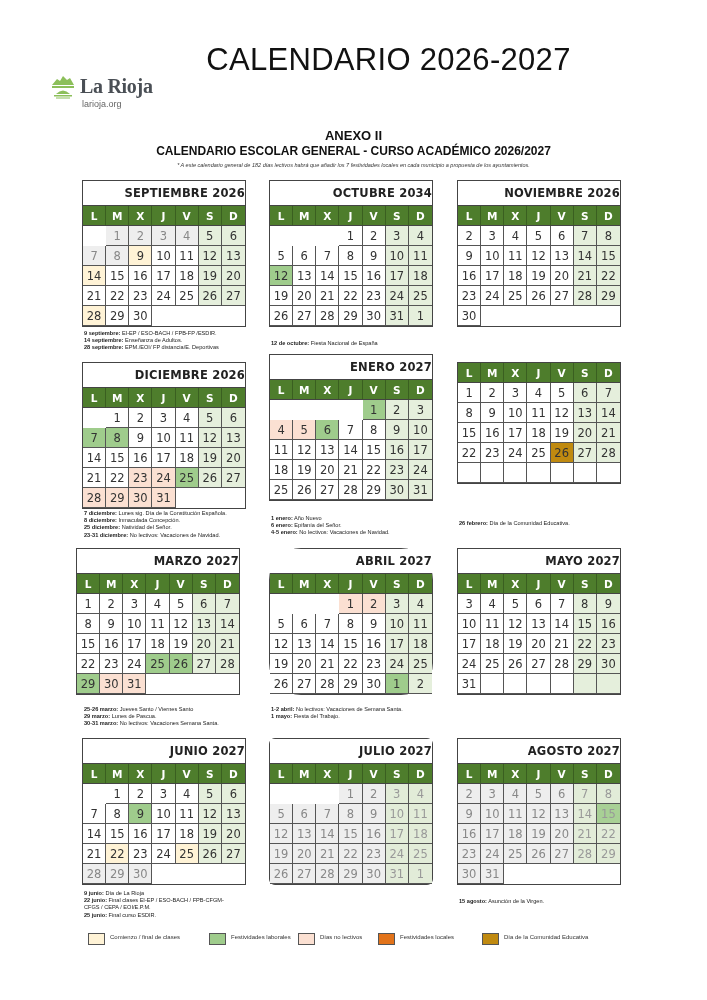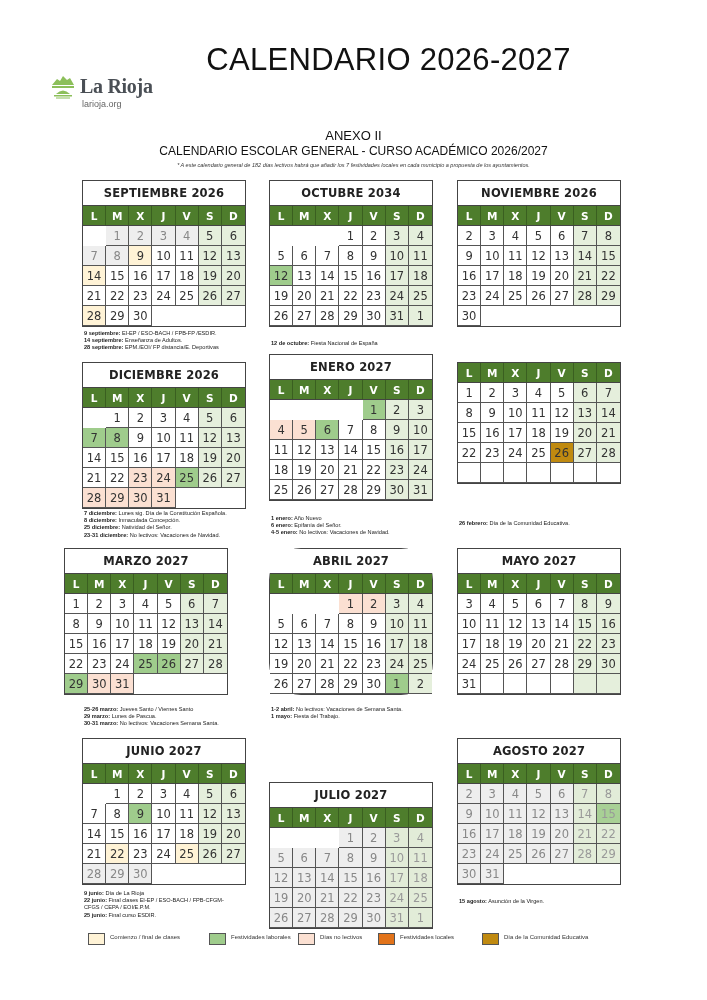--- a/index.html
+++ b/index.html
@@ -15,30 +15,30 @@
   .logo-mark { position: absolute; left: 0; top: 2px; width: 26px; height: 26px; }
   .logo-name {
     position: absolute; left: 30px; top: 3px; font-family: Liberation Serif, serif;
     font-size: 20px; font-weight: bold; color: #4a4f55; letter-spacing: -0.3px;
   }
   .logo-url {
     position: absolute; left: 32px; top: 27px; font-family: "Liberation Sans", sans-serif;
     font-size: 9px; color: #666;
   }
 
-  .annex { position: absolute; left: 0; width: 707px; text-align: center; font-family: "Liberation Sans", sans-serif; font-weight: normal; color: #111; }
+  .annex { position: absolute; left: 0; width: 707px; text-align: center; font-family: "Liberation Sans", sans-serif; font-weight: bold; color: #111; }
   .annex-1 { top: 128px; font-size: 13px; }
   .annex-2 { top: 144px; font-size: 12px; }
   .annex-note { top: 162px; font-size: 5.5px; font-weight: normal; font-style: italic; color: #333; }
 
   .month {
     position: absolute; width: 164px; border: 1.5px solid #444;
   }
   .month-title {
-    height: 25px; line-height: 25px; text-align: center; background: #fff;
+    height: 25px; line-height: 25px; text-align: right; background: #fff;
     font-family: "DejaVu Sans", sans-serif; font-weight: bold; font-size: 11.5px; color: #222;
     border-bottom: 1px solid #444; letter-spacing: 0.2px;
   }
   .grid { display: grid; grid-template-columns: repeat(7, 1fr); }
   .dow {
     background: #4e7d2c; color: #fff; height: 20px; line-height: 20px; text-align: center;
     font-family: "DejaVu Sans", sans-serif; font-weight: bold; font-size: 10.5px;
     border-right: 1px solid #3a5f20; border-bottom: 1px solid #444;
   }
   .dow:nth-child(7n) { border-right: none; }
@@ -358,21 +358,21 @@
         <div class="day we">28</div>
         <div class="day empty-cell"></div>
         <div class="day empty-cell"></div>
         <div class="day empty-cell"></div>
         <div class="day empty-cell"></div>
         <div class="day empty-cell"></div>
         <div class="day empty-cell"></div>
         <div class="day empty-cell"></div>
       </div>
     </div>
-    <div class="month" style="left: 64px; top: 548px;">
+    <div class="month" style="left: 76px; top: 548px;">
       <div class="month-title">MARZO 2027</div>
       <div class="grid">
         <div class="dow">L</div>
         <div class="dow">M</div>
         <div class="dow">X</div>
         <div class="dow">J</div>
         <div class="dow">V</div>
         <div class="dow">S</div>
         <div class="dow">D</div>
         <div class="day">1</div>
@@ -538,21 +538,21 @@
         <div class="day">23</div>
         <div class="day">24</div>
         <div class="day start">25</div>
         <div class="day we">26</div>
         <div class="day we">27</div>
         <div class="day off">28</div>
         <div class="day off">29</div>
         <div class="day off">30</div>
       </div>
     </div>
-    <div class="month" style="left: 269px; top: 782px;">
+    <div class="month" style="left: 269px; top: 738px; border-radius: 6px;">
       <div class="month-title">JULIO 2027</div>
       <div class="grid">
         <div class="dow">L</div>
         <div class="dow">M</div>
         <div class="dow">X</div>
         <div class="dow">J</div>
         <div class="dow">V</div>
         <div class="dow">S</div>
         <div class="dow">D</div>
         <div class="day empty"></div>

